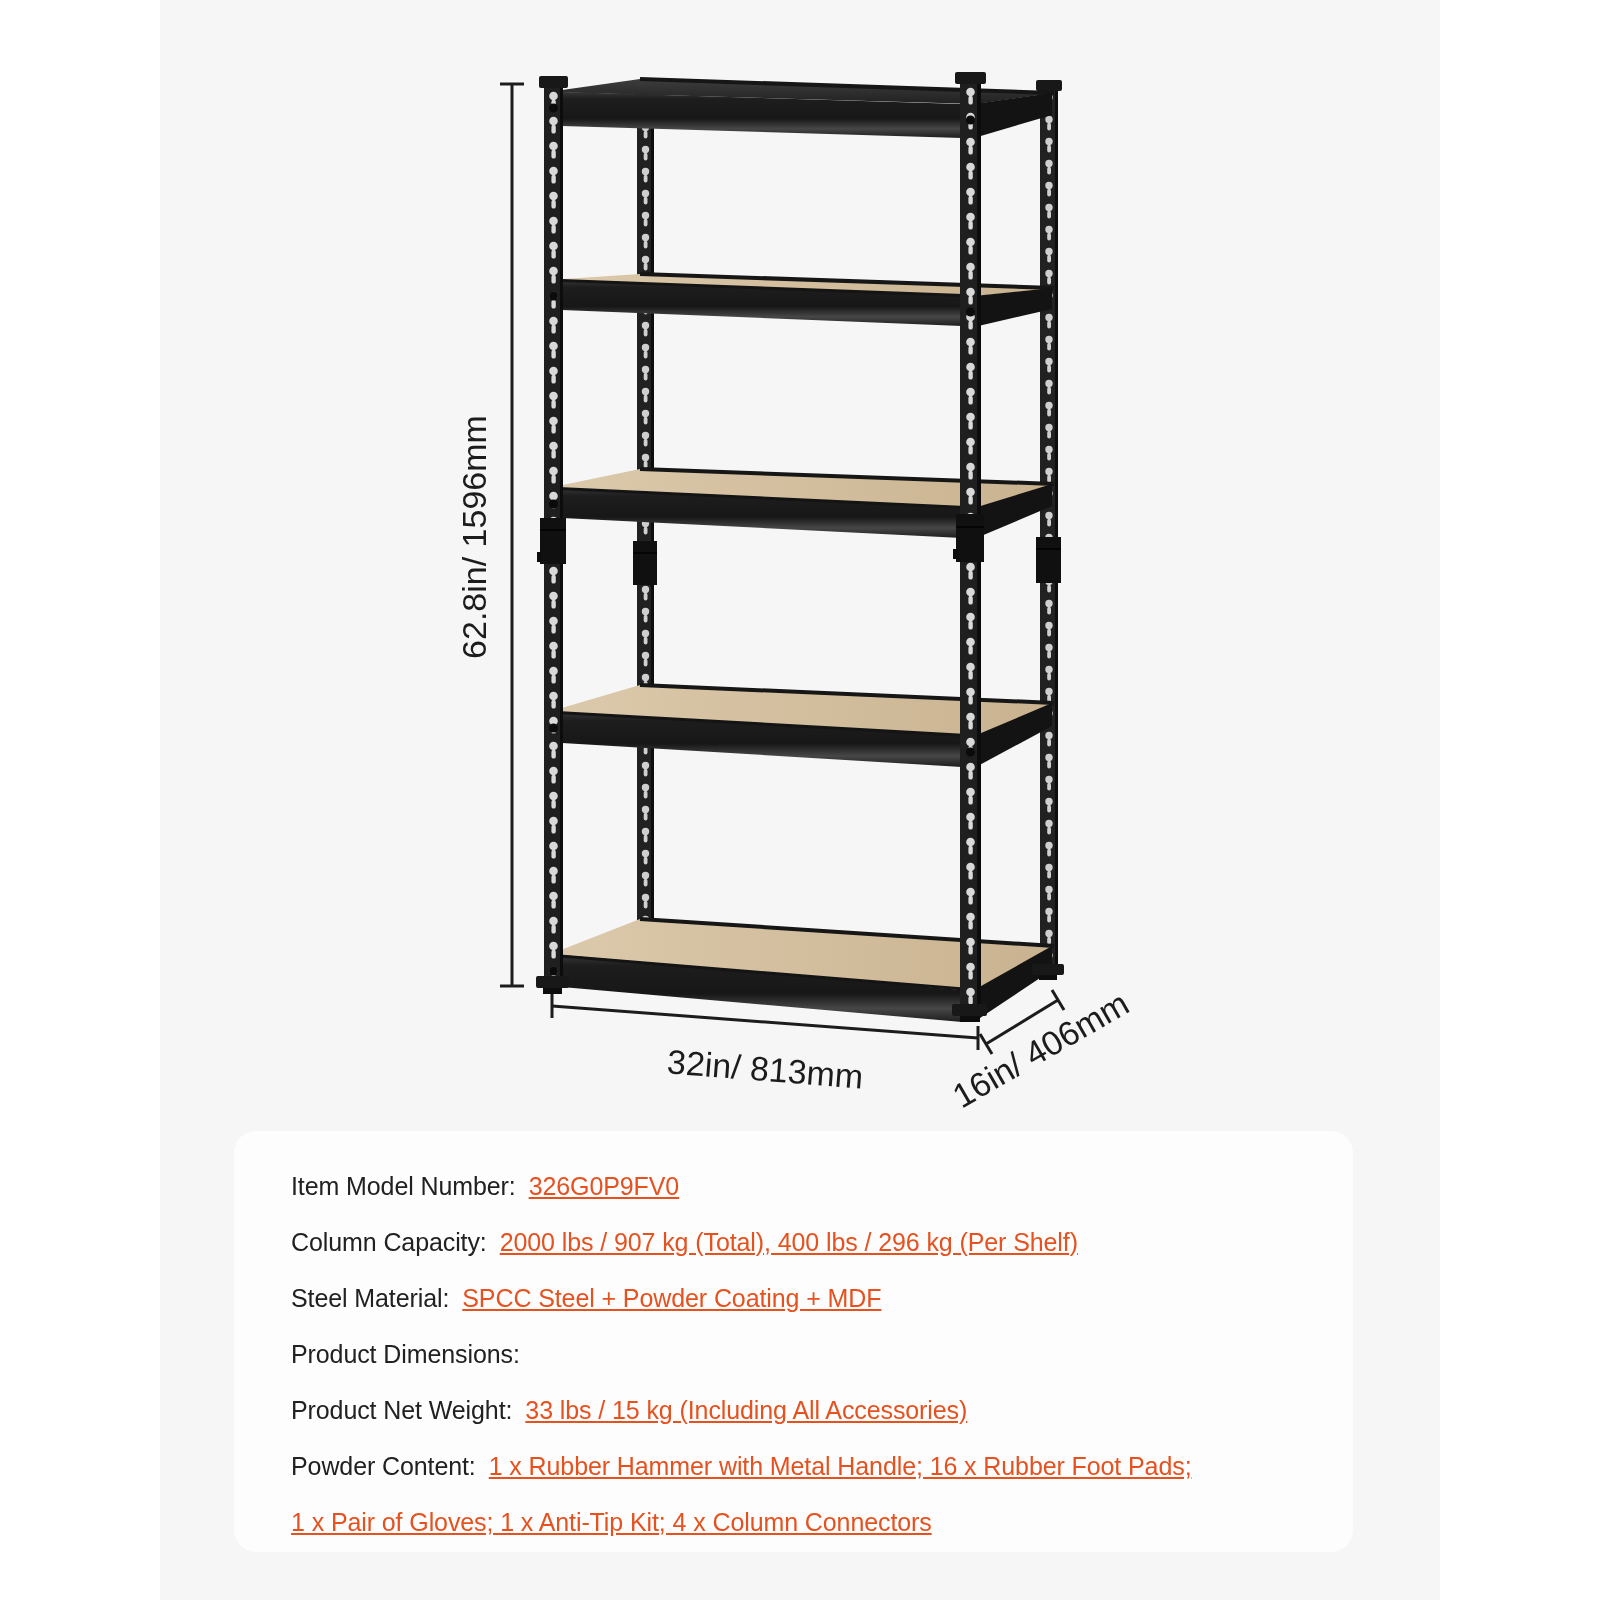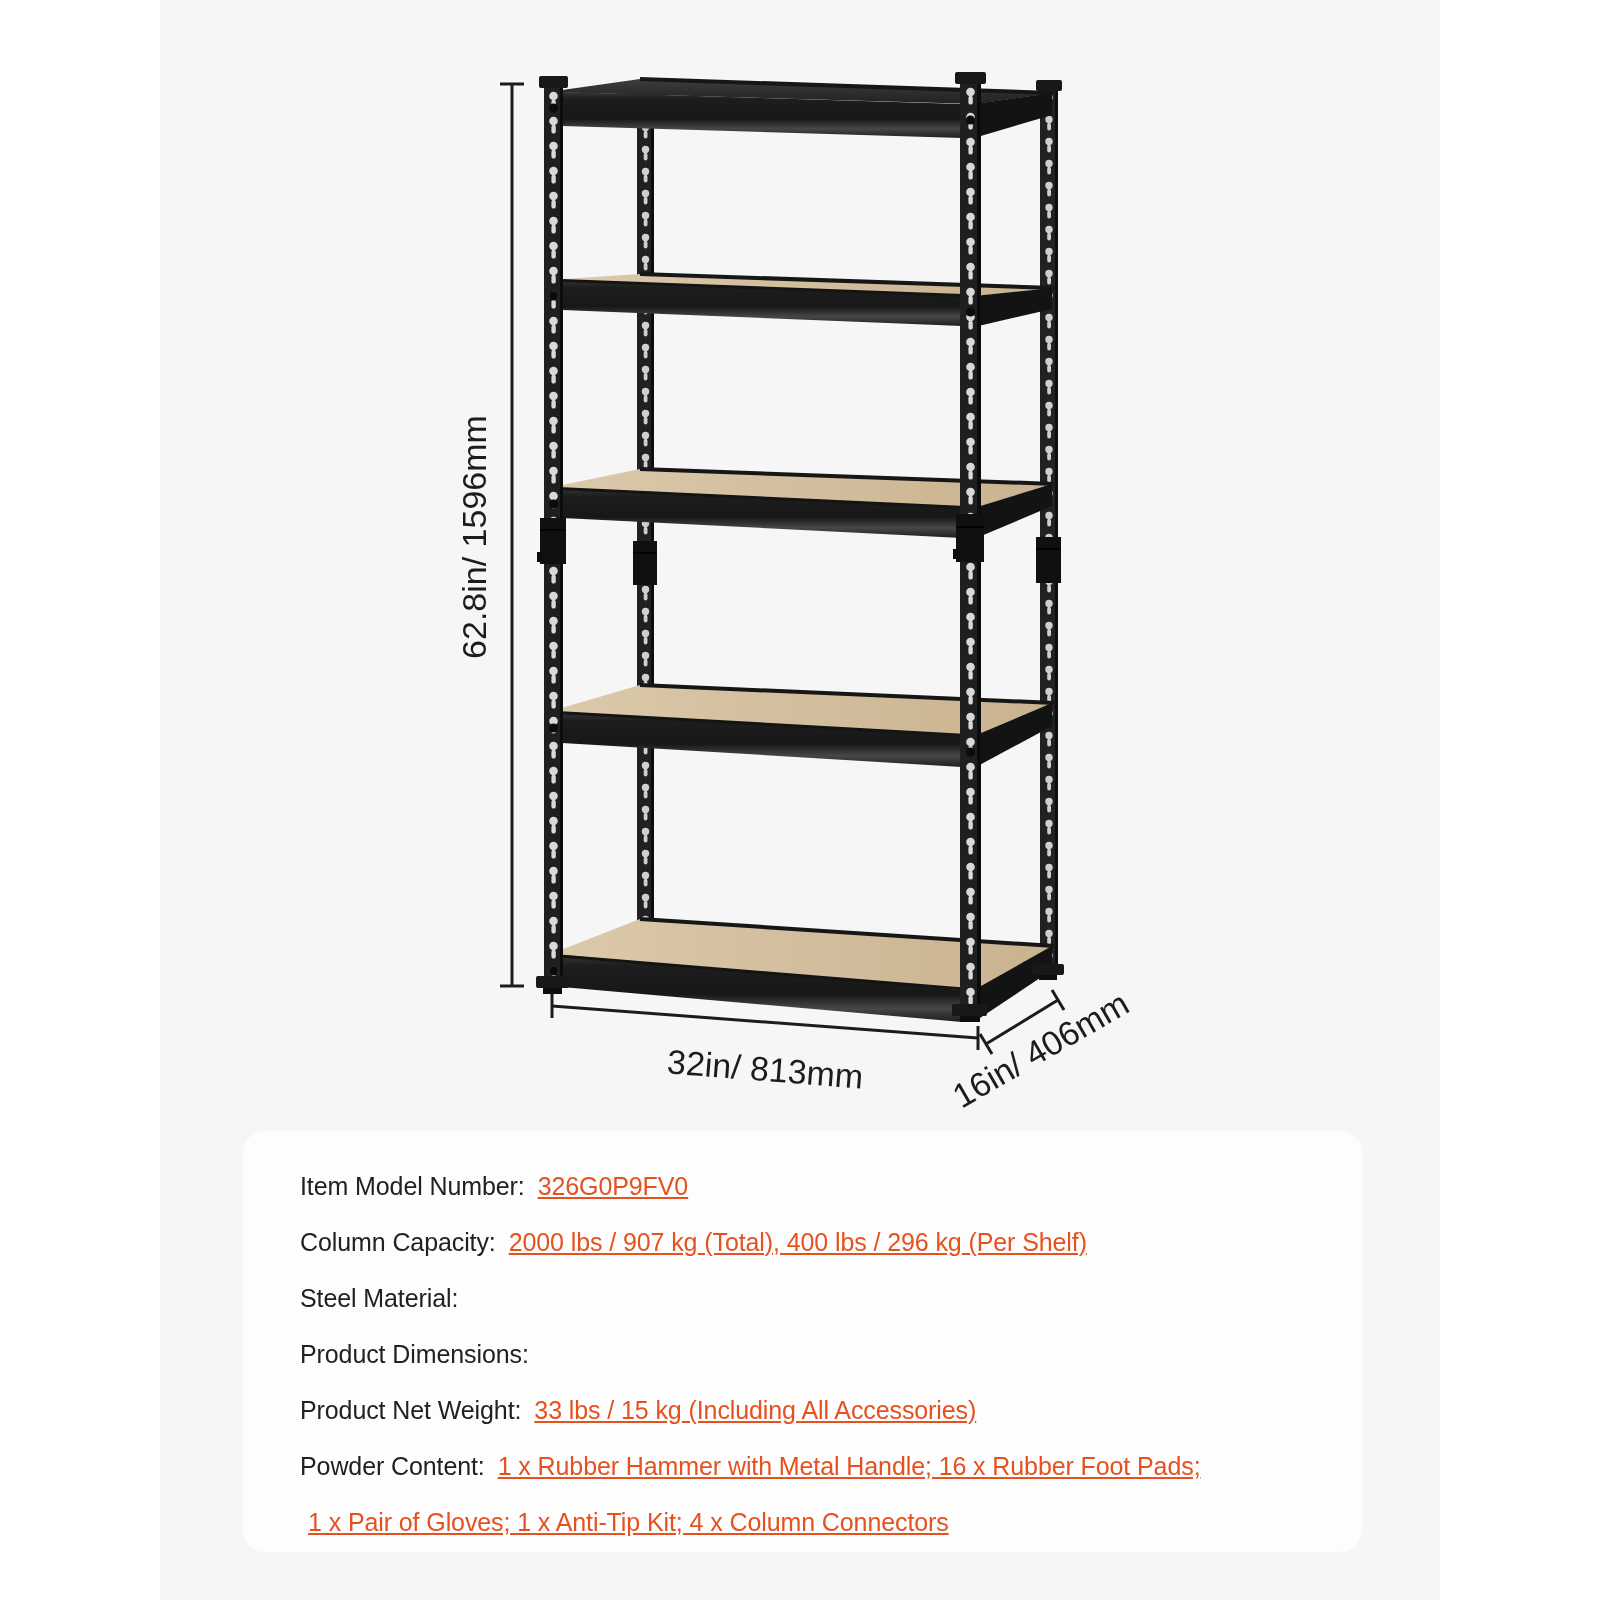--- a/index.html
+++ b/index.html
@@ -12,31 +12,31 @@
     position:absolute;left:160px;top:0;width:1280px;height:1600px;
     background:#f6f6f7;
   }
   .diagram-svg{
     position:absolute;left:280px;top:40px;width:720px;height:1080px;
   }
   .dim-text{
     font-size:34px;fill:#1c1c1c;letter-spacing:0px;
   }
   .spec-panel{
-    position:absolute;left:83px;top:1131px;width:1119px;height:421px;
+    position:absolute;left:74px;top:1131px;width:1119px;height:421px;
     background:#fdfdfd;border-radius:22px;
     padding:27px 0 0 57px;box-sizing:border-box;
   }
   .spec-row{
     height:56px;display:flex;align-items:center;white-space:nowrap;
     font-size:25px;letter-spacing:-0.1px;
   }
   .spec-label{color:#212121;}
   .spec-value{color:#e5511f;margin-left:13px;text-decoration:underline;}
-  .spec-cont{color:#e5511f;margin-left:8px;}
+  .spec-cont{color:#e5511f;margin-left:0;}
 </style>
 </head>
 <body>
 
 <div class="content-area">
 
   <svg class="diagram-svg" viewBox="440 40 720 1080">
     <defs>
       <linearGradient id="beamG" x1="0" y1="0" x2="0" y2="1">
         <stop offset="0" stop-color="#363636"></stop>
@@ -190,20 +190,21 @@
     <div class="spec-row">
       <span class="spec-label">Item Model Number:</span>
       <span class="spec-value">326G0P9FV0</span>
     </div>
     <div class="spec-row">
       <span class="spec-label">Column Capacity:</span>
       <span class="spec-value">2000 lbs / 907 kg (Total), 400 lbs / 296 kg (Per Shelf)</span>
     </div>
     <div class="spec-row">
       <span class="spec-label">Steel Material:</span>
+      <span class="spec-value">SPCC Steel + Powder Coating + MDF</span>
     </div>
     <div class="spec-row">
       <span class="spec-label">Product Dimensions:</span>
     </div>
     <div class="spec-row">
       <span class="spec-label">Product Net Weight:</span>
       <span class="spec-value">33 lbs / 15 kg (Including All Accessories)</span>
     </div>
     <div class="spec-row">
       <span class="spec-label">Powder Content:</span>

